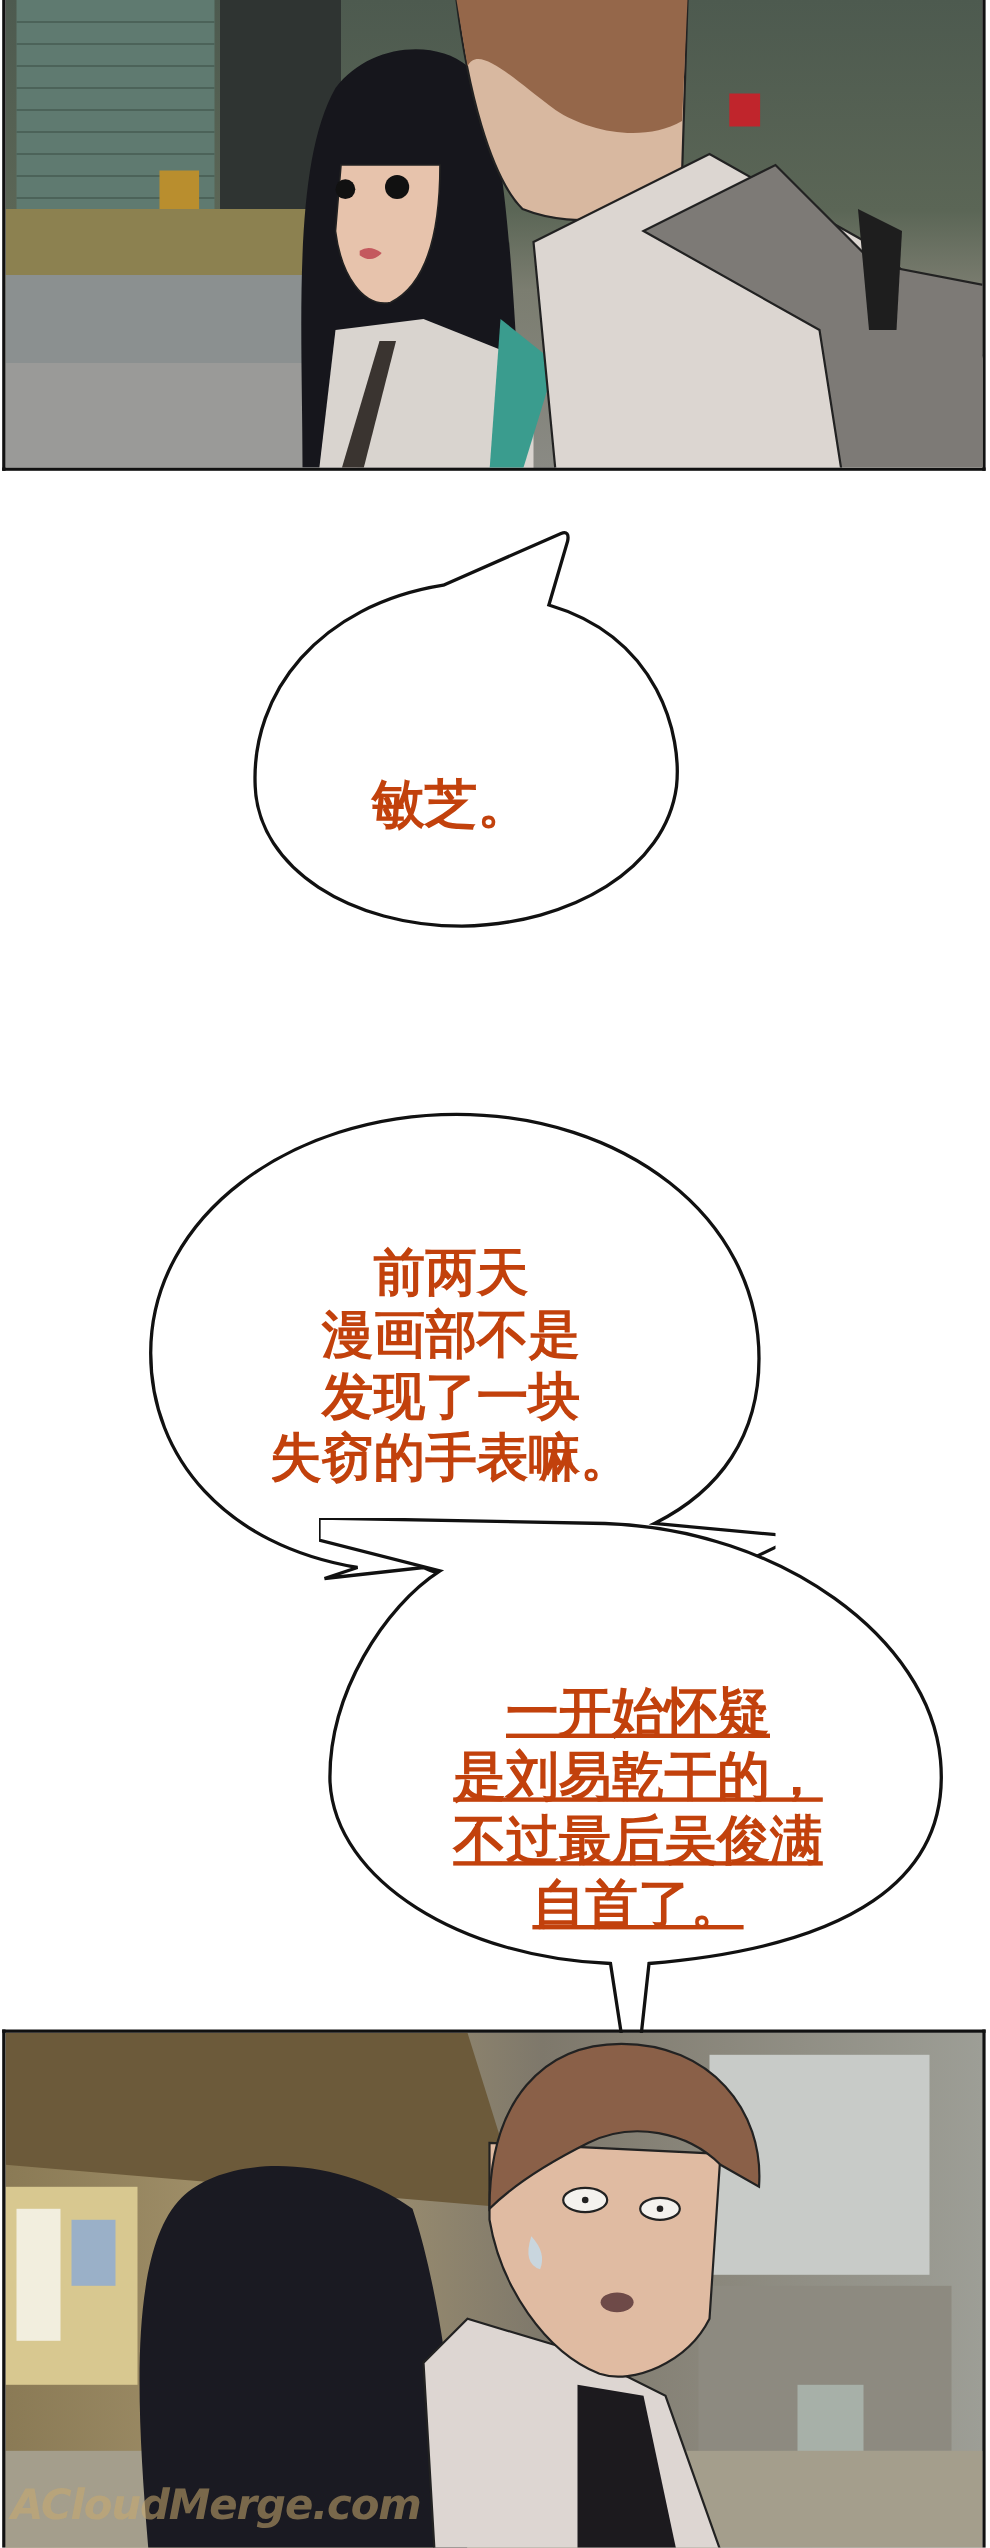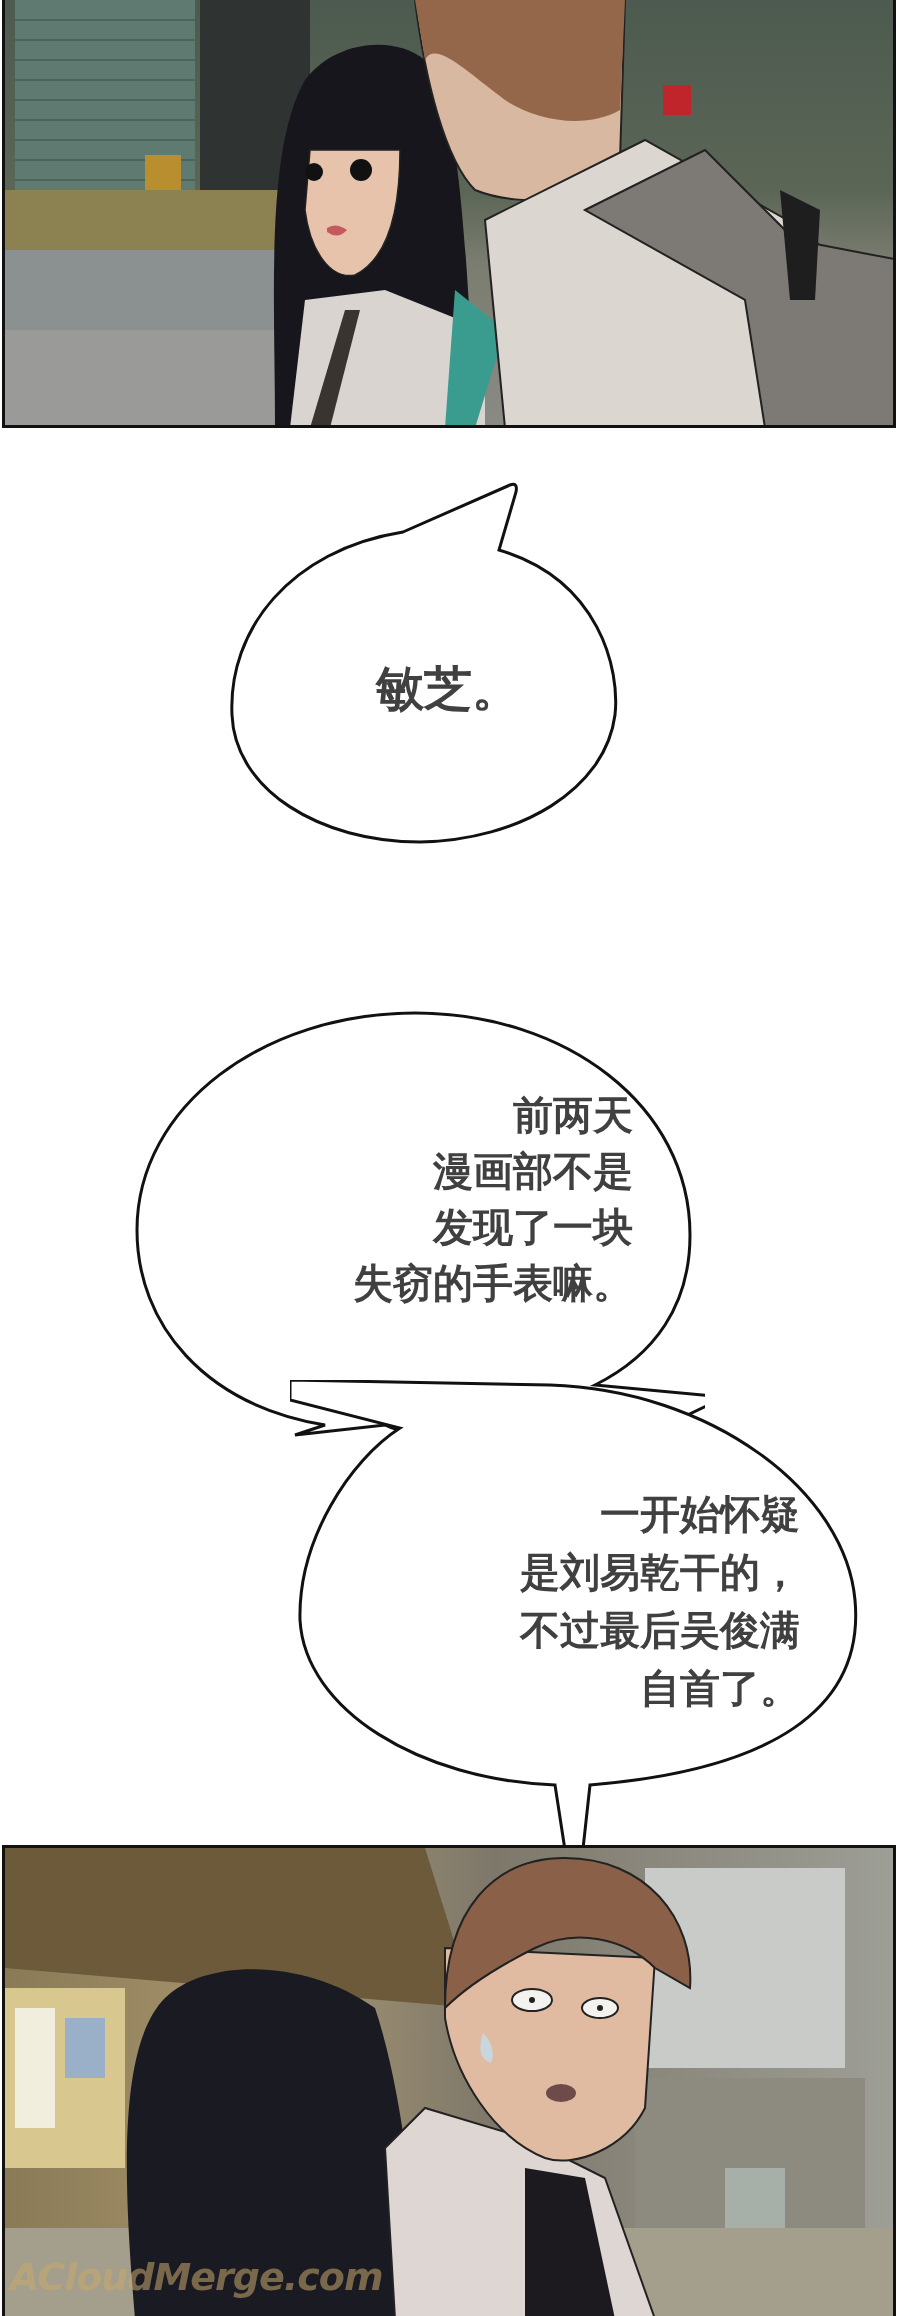--- a/index.html
+++ b/index.html
@@ -1,21 +1,21 @@
 <!DOCTYPE html>
 <html><head>
 <meta charset="utf-8">
 <style>
   html,body{margin:0;padding:0;background:#ffffff;}
   body{width:900px;height:2316px;position:relative;overflow:hidden;font-family:"DejaVu Sans","Liberation Sans",sans-serif;}
   .panel{position:absolute;left:2px;width:894px;border:3px solid #111;box-sizing:border-box;overflow:hidden;}
   #panel1{top:0;height:428px;border-top:none;background:linear-gradient(180deg,#4d5a4f 0%,#5b6656 45%,#7b7d70 62%,#8a8a84 100%);}
   #panel2{top:1845px;height:471px;border-bottom:none;background:linear-gradient(90deg,#8a7a55 0%,#a89770 30%,#7e786b 55%,#9d9e96 100%);}
   .abs{position:absolute;}
-  .bubble-text{position:absolute;text-align:right;font-weight:bold;color:#404040;white-space:pre-line;font-family:"DejaVu Sans","Liberation Sans",sans-serif;}
+  .bubble-text{position:absolute;text-align:center;font-weight:bold;color:#c2410c;white-space:pre-line;font-family:"DejaVu Sans","Liberation Sans",sans-serif;margin-top:43px;}
   .watermark{position:absolute;left:10px;top:2255px;font-size:38px;font-weight:bold;font-style:italic;color:rgba(200,170,110,0.55);font-family:"DejaVu Sans",sans-serif;letter-spacing:-1px;}
 </style>
 </head>
 <body>
 
 <div id="panel1" class="panel">
   <svg width="894" height="428" viewBox="0 0 894 428">
 
     <rect x="10" y="0" width="180" height="250" fill="#5f7a70"></rect>
     <g stroke="#4c6359" stroke-width="2">
@@ -62,29 +62,29 @@
 </div>
 
 <svg class="abs" style="left:220px;top:470px" width="420" height="380" viewBox="0 0 420 380">
   <path d="M183 62 L290 15 Q298 12 296 22 L279 80 C380 110 400 200 395 245 C385 320 300 370 200 372 C100 372 15 320 12 245 C8 160 70 80 183 62 Z" fill="#ffffff" stroke="#111" stroke-width="3"></path>
 </svg>
 <div class="bubble-text" style="left:300px;top:660px;width:220px;font-size:48px;line-height:56px;">敏芝。</div>
 
 <svg class="abs" style="left:125px;top:1005px" width="580" height="440" viewBox="0 0 580 440">
   <path d="M290 8 C440 8 565 100 565 230 C565 300 530 350 470 380 L600 392 L500 440 L440 420 C400 430 300 440 260 420 L170 430 L200 420 C80 400 12 320 12 225 C12 100 140 8 290 8 Z" fill="#ffffff" stroke="#111" stroke-width="3"></path>
 </svg>
-<div class="bubble-text" style="left:213px;top:1087px;width:420px;font-size:40px;line-height:56px;">前两天
+<div class="bubble-text" style="left:200px;top:1087px;width:420px;font-size:47px;line-height:56px;">前两天
 漫画部不是
 发现了一块
 失窃的手表嘛。</div>
 
 <svg class="abs" style="left:290px;top:1380px" width="580" height="480" viewBox="0 0 580 480">
   <path d="M260 5 C420 10 555 110 565 220 C575 330 480 390 300 405 L292 478 L275 470 L265 405 C130 400 15 330 10 240 C8 160 60 80 110 48 L0 20 L0 0 Z" fill="#ffffff" stroke="#111" stroke-width="3"></path>
 </svg>
-<div class="bubble-text" style="left:360px;top:1485px;width:440px;font-size:40px;line-height:58px;">一开始怀疑
+<div class="bubble-text" style="left:360px;top:1485px;width:440px;font-size:48px;line-height:58px;text-decoration:underline;">一开始怀疑
 是刘易乾干的，
 不过最后吴俊满
 自首了。</div>
 
 <div id="panel2" class="panel">
   <svg width="894" height="471" viewBox="0 0 894 471">
 
     <path d="M0 0 L420 0 L470 160 L0 120 Z" fill="#6c5a3a"></path>
     <rect x="0" y="140" width="120" height="180" fill="#d8c890"></rect>
     <rect x="10" y="160" width="40" height="120" fill="#f2eede"></rect>

